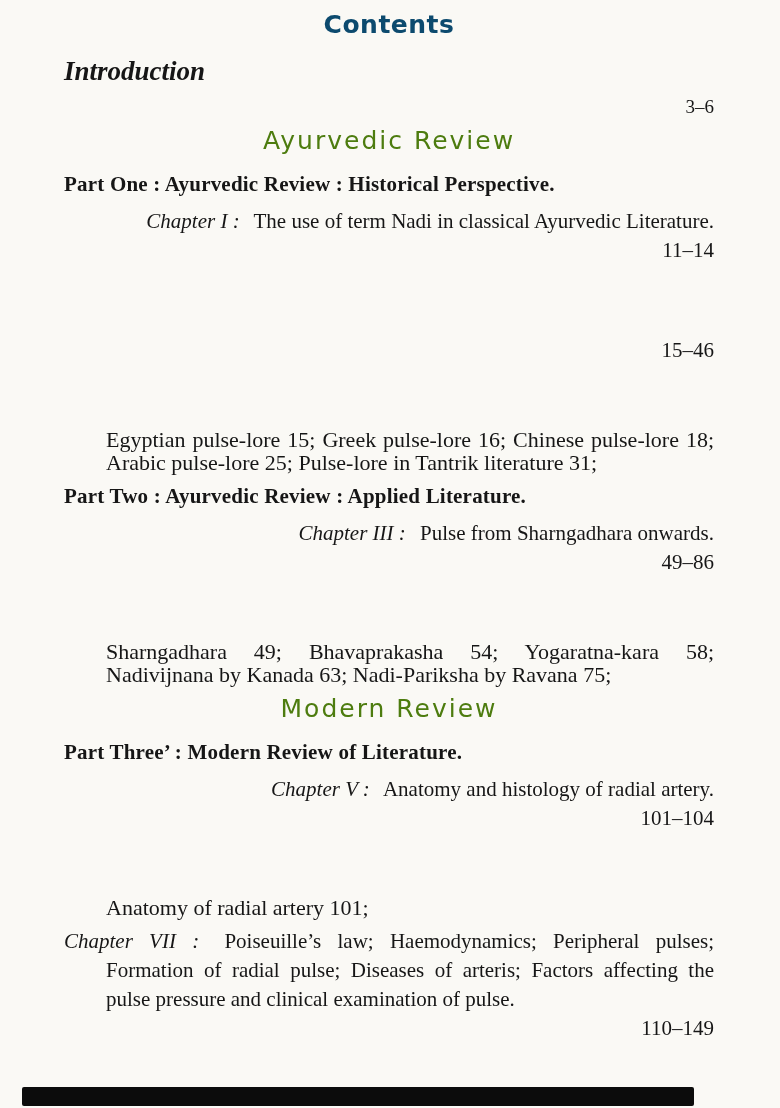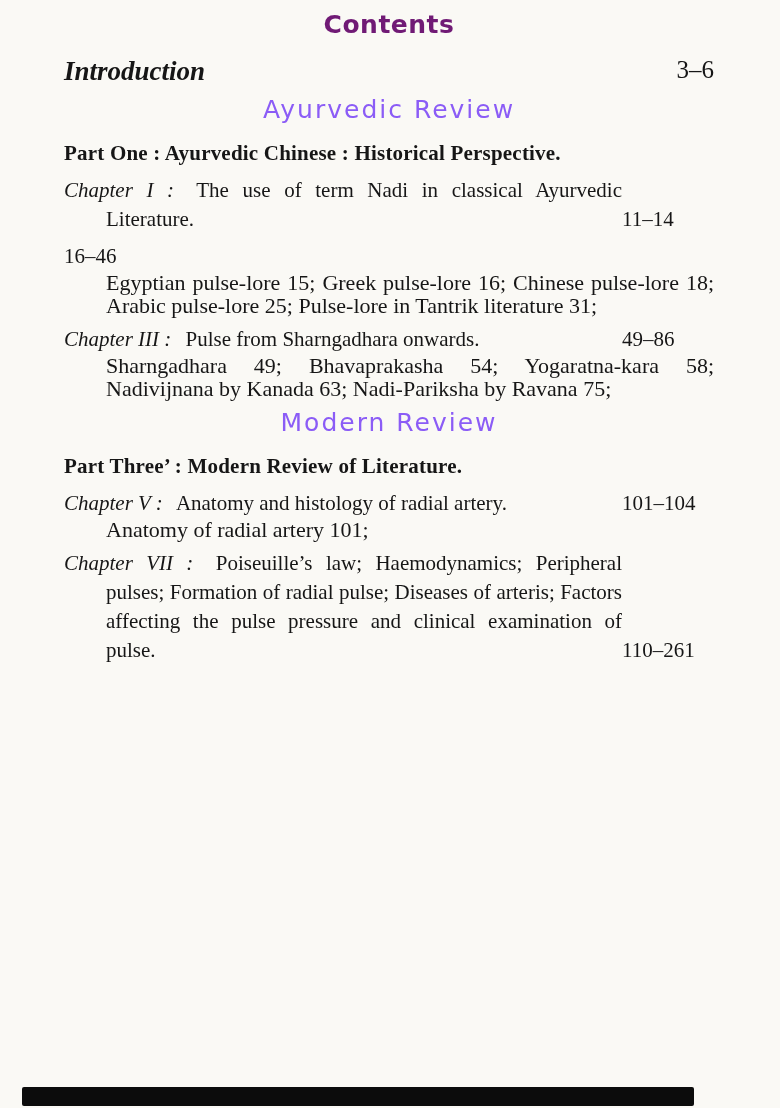--- a/index.html
+++ b/index.html
@@ -19,75 +19,78 @@
   }
   
   .title {
     text-align: center;
     font-family: "DejaVu Sans", "Liberation Sans", sans-serif;
     font-weight: bold;
     font-size: 25px;
     line-height: 30px;
     letter-spacing: 0.5px;
     margin-bottom: 16px;
-    color: #701a75;
+    color: #0c4a6e;
   }
   .intro-row {
     display: flex;
     justify-content: space-between;
     align-items: flex-start;
     margin-bottom: 8px;
   }
   .intro-label {
     font-style: italic;
     font-weight: bold;
     font-size: 27px;
     line-height: 31px;
   }
   .intro-pages {
-    font-size: 25px;
+    font-size: 19px;
+    margin-top: 40px;
   }
   .section {
     text-align: center;
     font-family: "DejaVu Sans", "Liberation Sans", sans-serif;
     font-weight: normal;
     font-size: 25px;
     line-height: 30px;
     letter-spacing: 2px;
-    color: #8b5cf6;
+    color: #4d7c0f;
     margin: 4px 0 14px 0;
   }
   .part {
     font-weight: bold;
     font-size: 21px;
     line-height: 29px;
     margin: 4px 0 8px 0;
     letter-spacing: 0.2px;
   }
   
   .chapter { margin-bottom: 8px; }
   .chapter-row {
     display: flex;
     align-items: flex-end;
+    flex-direction: column;
   }
   .chapter-text {
     flex: 1 1 auto;
     font-size: 21px;
     line-height: 29px;
     text-align: justify;
     padding-left: 42px;
     text-indent: -42px;
   }
   .ch-label {
     font-style: italic;
     margin-right: 9px;
   }
   .pages {
     flex: 0 0 92px;
     width: 92px;
+    text-align: right;
     font-size: 21px;
     line-height: 29px;
     white-space: nowrap;
   }
   .note {
     font-size: 22px;
     line-height: 23px;
     text-align: justify;
     padding-left: 42px;
   }
@@ -109,36 +112,37 @@
 
   <h1 class="title">Contents</h1>
 
   <div class="intro-row">
     <span class="intro-label">Introduction</span>
     <span class="intro-pages">3–6</span>
   </div>
 
   <h2 class="section">Ayurvedic Review</h2>
 
-  <p class="part">Part One : Ayurvedic Chinese : Historical Perspective.</p>
+  <p class="part">Part One : Ayurvedic Review : Historical Perspective.</p>
 
   <div class="chapter">
     <div class="chapter-row">
       <p class="chapter-text"><i class="ch-label">Chapter I :</i> <span>The use of term Nadi in classical Ayurvedic Literature.</span></p>
       <span class="pages">11–14</span>
     </div>
   </div>
 
   <div class="chapter">
     <div class="chapter-row">
-      <span class="pages">16–46</span>
+      <span class="pages">15–46</span>
     </div>
     <p class="note">Egyptian pulse-lore 15; Greek pulse-lore 16; Chinese pulse-lore 18; Arabic pulse-lore 25; Pulse-lore in Tantrik literature 31;</p>
   </div>
 
+  <p class="part">Part Two : Ayurvedic Review : Applied Literature.</p>
 
   <div class="chapter">
     <div class="chapter-row">
       <p class="chapter-text"><i class="ch-label">Chapter III :</i> <span>Pulse from Sharngadhara onwards.</span></p>
       <span class="pages">49–86</span>
     </div>
     <p class="note">Sharngadhara 49; Bhavaprakasha 54; Yogaratna-kara 58; Nadivijnana by Kanada 63; Nadi-Pariksha by Ravana 75;</p>
   </div>
 
 
@@ -151,19 +155,19 @@
       <p class="chapter-text"><i class="ch-label">Chapter V :</i> <span>Anatomy and histology of radial artery.</span></p>
       <span class="pages">101–104</span>
     </div>
     <p class="note">Anatomy of radial artery 101;</p>
   </div>
 
 
   <div class="chapter">
     <div class="chapter-row">
       <p class="chapter-text"><i class="ch-label">Chapter VII :</i> <span>Poiseuille’s law; Haemodynamics; Peripheral pulses; Formation of radial pulse; Diseases of arteris; Factors affecting the pulse pressure and clinical examination of pulse.</span></p>
-      <span class="pages">110–261</span>
+      <span class="pages">110–149</span>
     </div>
   </div>
 
   <div class="scan-bar"></div>
 
 </div>
 
 </body></html>

